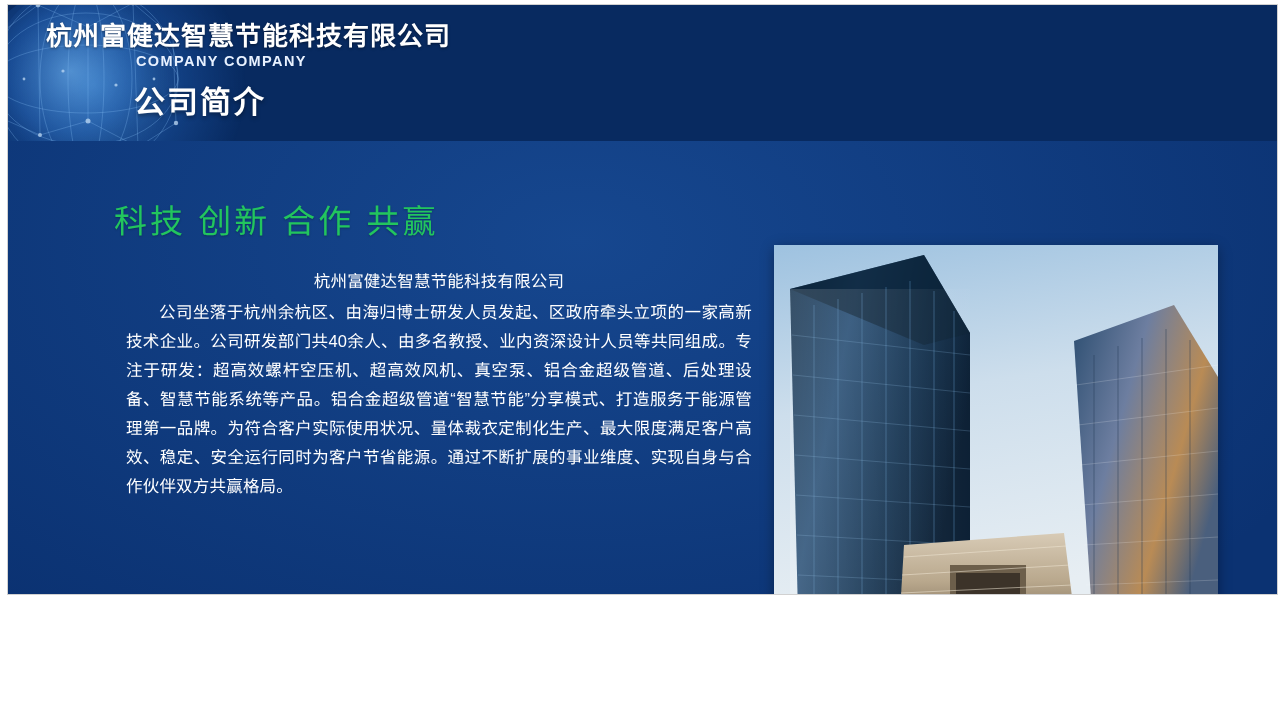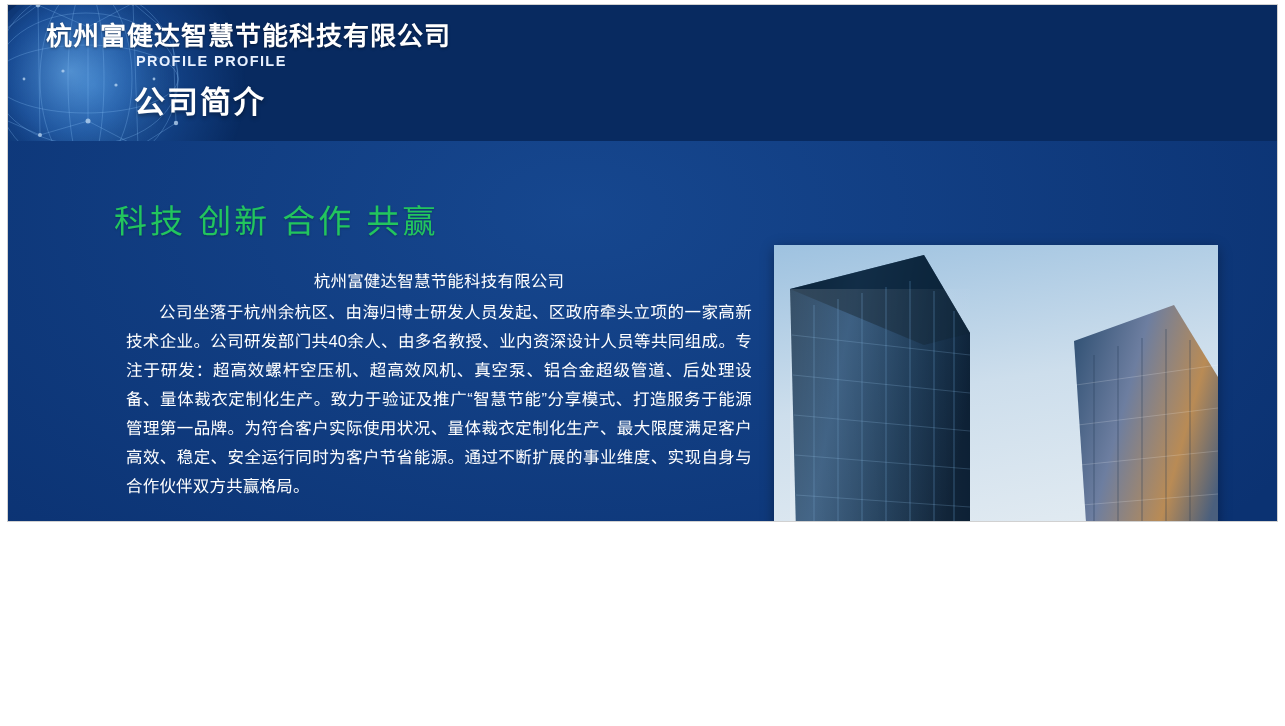--- a/index.html
+++ b/index.html
@@ -14,21 +14,21 @@
     overflow: hidden;
     font-family: "Liberation Sans", "DejaVu Sans", sans-serif;
   }
 
   
   .slide {
     position: absolute;
     left: 8px;
     top: 5px;
     width: 1269px;
-    height: 516px;
+    height: 589px;
     background:
       radial-gradient(ellipse 900px 520px at 22% 34%, #1c4e93 0%, rgba(28,78,147,0) 62%),
       radial-gradient(ellipse 700px 420px at 78% 72%, #0f3f80 0%, rgba(15,63,128,0) 70%),
       linear-gradient(160deg, #0d3470 0%, #11428a 38%, #0c3madd 38%, #0a2f6c 100%);
     background-color: #0b3272;
     box-shadow: 0 0 0 1px rgba(0,0,0,0.18);
     overflow: hidden;
   }
   .slide::after {
     
@@ -194,29 +194,29 @@
         <circle cx="170" cy="172" r="2"></circle>
           <circle cx="208" cy="148" r="2.2"></circle>
         <circle cx="95" cy="96" r="1.6"></circle>
           <circle cx="148" cy="110" r="1.6"></circle>
         <circle cx="56" cy="104" r="1.4"></circle>
           <circle cx="186" cy="104" r="1.4"></circle>
       </g>
     </svg>
 
     <div class="header-title-zh">杭州富健达智慧节能科技有限公司</div>
-    <div class="header-sub-en">PROFILE PROFILE</div>
+    <div class="header-sub-en">COMPANY COMPANY</div>
     <div class="header-title-big">公司简介</div>
   </div>
 
   <div class="slogan">科技 创新  合作 共赢</div>
 
   <div class="body-text">
     <span class="company-line">杭州富健达智慧节能科技有限公司</span>
-    <span class="para">公司坐落于杭州余杭区、由海归博士研发人员发起、区政府牵头立项的一家高新技术企业。公司研发部门共40余人、由多名教授、业内资深设计人员等共同组成。专注于研发：超高效螺杆空压机、超高效风机、真空泵、铝合金超级管道、后处理设备、量体裁衣定制化生产。致力于验证及推广“智慧节能”分享模式、打造服务于能源管理第一品牌。为符合客户实际使用状况、量体裁衣定制化生产、最大限度满足客户高效、稳定、安全运行同时为客户节省能源。通过不断扩展的事业维度、实现自身与合作伙伴双方共赢格局。</span>
+    <span class="para">公司坐落于杭州余杭区、由海归博士研发人员发起、区政府牵头立项的一家高新技术企业。公司研发部门共40余人、由多名教授、业内资深设计人员等共同组成。专注于研发：超高效螺杆空压机、超高效风机、真空泵、铝合金超级管道、后处理设备、智慧节能系统等产品。铝合金超级管道“智慧节能”分享模式、打造服务于能源管理第一品牌。为符合客户实际使用状况、量体裁衣定制化生产、最大限度满足客户高效、稳定、安全运行同时为客户节省能源。通过不断扩展的事业维度、实现自身与合作伙伴双方共赢格局。</span>
   </div>
 
   <div class="photo">
     <svg width="444" height="368" viewBox="0 0 444 368" aria-hidden="true">
       <defs>
         <linearGradient id="sky" x1="0" y1="0" x2="0.2" y2="1">
           <stop offset="0%" stop-color="#9ec2e0"></stop>
           <stop offset="45%" stop-color="#cddeec"></stop>
           <stop offset="100%" stop-color="#e7eef3"></stop>
         </linearGradient>

